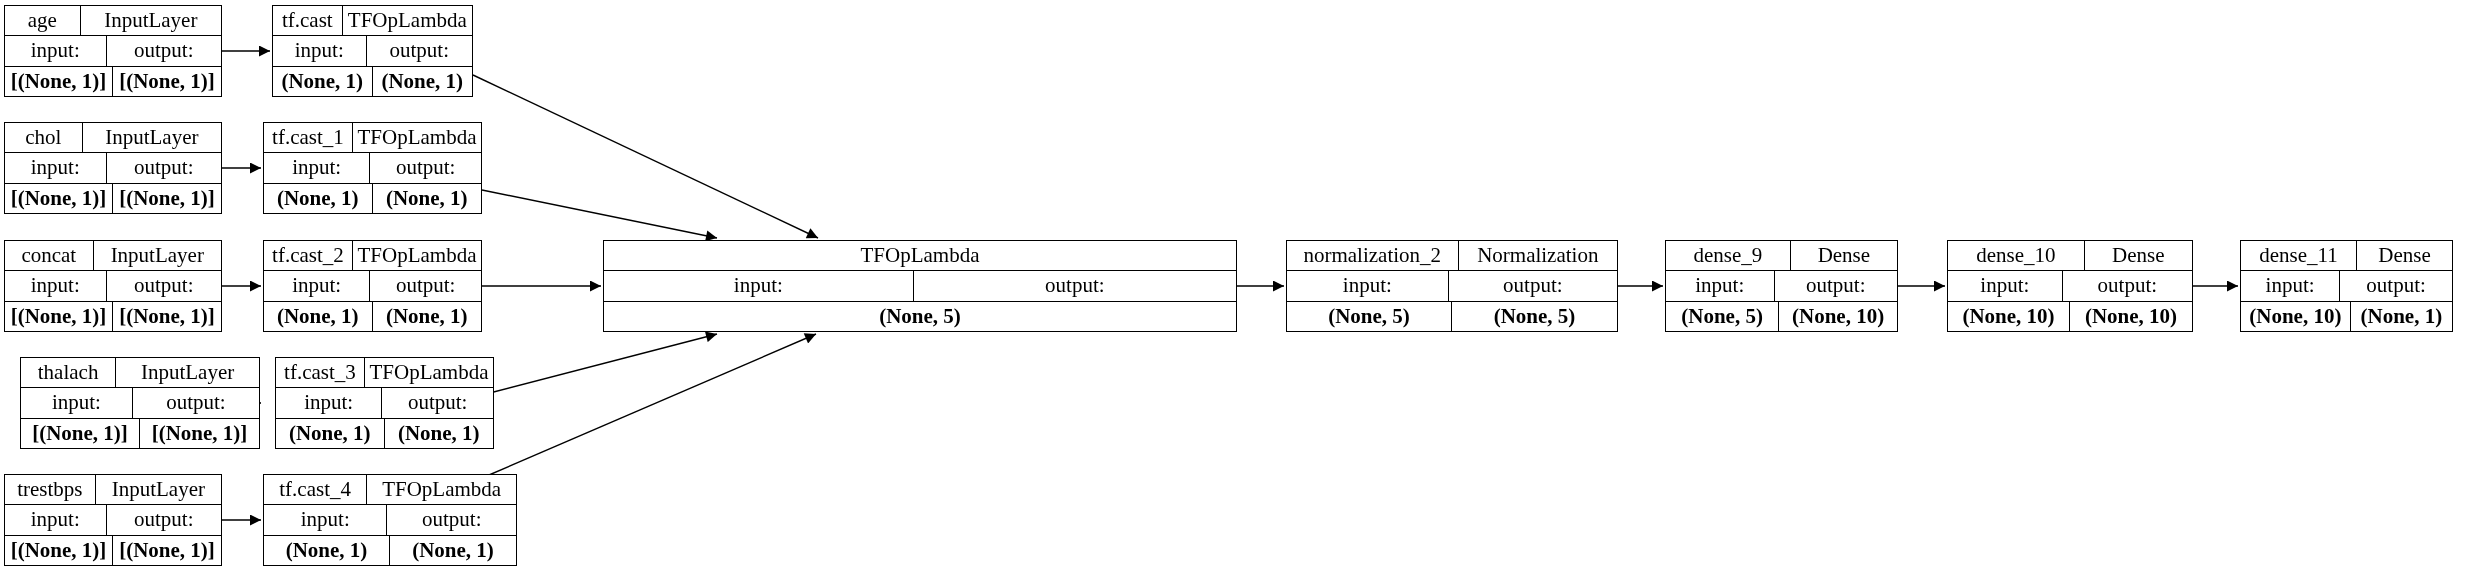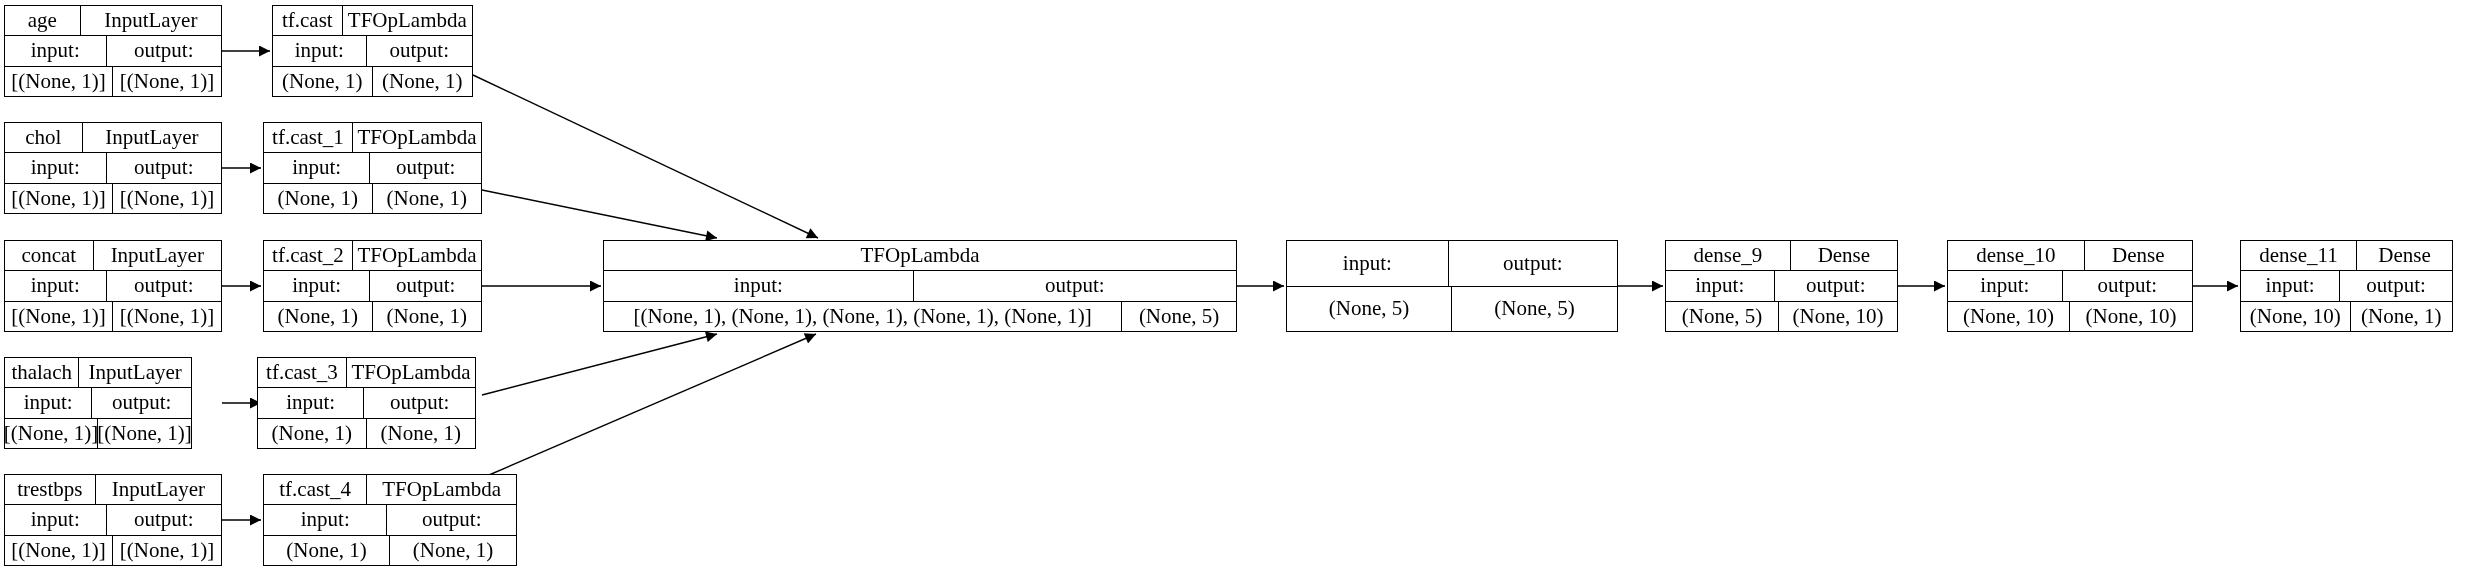--- a/index.html
+++ b/index.html
@@ -22,21 +22,21 @@
     flex-direction: column;
     box-sizing: border-box;
   }
   .row {
     flex: 1 1 0;
     display: flex;
     border-bottom: 1.2px solid #000000;
     min-height: 0;
     justify-content: space-between;
   }
-  .row.last { border-bottom: none; }
+  .row.last { border-bottom: none; font-weight: bold; }
   .cell {
     flex: 1 1 auto;
     display: flex;
     align-items: center;
     justify-content: center;
     border-right: 1.2px solid #000000;
     box-sizing: border-box;
     white-space: nowrap;
     overflow: hidden;
     padding: 0 3px;
@@ -154,36 +154,36 @@
     <div class="row">
       <div class="cell c1" style="flex:0 0 49%">input:</div>
       <div class="cell c2">output:</div>
     </div>
     <div class="row last">
       <div class="cell c1" style="flex:0 0 50%">(None, 1)</div>
       <div class="cell c2">(None, 1)</div>
     </div>
   </div>
 
-  <div class="node" style="left:4px;top:357px;width:188px">
+  <div class="node" style="left:20px;top:357px;width:240px">
     <div class="row">
       <div class="cell c1" style="flex:0 0 40%">thalach</div>
       <div class="cell c2">InputLayer</div>
     </div>
     <div class="row">
       <div class="cell c1" style="flex:0 0 47%">input:</div>
       <div class="cell c2">output:</div>
     </div>
     <div class="row last">
       <div class="cell c1" style="flex:0 0 50%">[(None, 1)]</div>
       <div class="cell c2">[(None, 1)]</div>
     </div>
   </div>
 
-  <div class="node" style="left:257px;top:357px;width:219px">
+  <div class="node" style="left:275px;top:357px;width:219px">
     <div class="row">
       <div class="cell c1" style="flex:0 0 41%">tf.cast_3</div>
       <div class="cell c2">TFOpLambda</div>
     </div>
     <div class="row">
       <div class="cell c1" style="flex:0 0 49%">input:</div>
       <div class="cell c2">output:</div>
     </div>
     <div class="row last">
       <div class="cell c1" style="flex:0 0 50%">(None, 1)</div>
@@ -223,26 +223,29 @@
 
   <div class="node" style="left:603px;top:240px;width:634px">
     <div class="row">
       <div class="cell c2">TFOpLambda</div>
     </div>
     <div class="row">
       <div class="cell c1" style="flex:0 0 49%">input:</div>
       <div class="cell c2">output:</div>
     </div>
     <div class="row last">
-      <div class="cell c1" style="flex:0 0 82%">[(None, 1), (None, 1), (None, 1), (None, 1), (None, 1)]</div>
       <div class="cell c2">(None, 5)</div>
     </div>
   </div>
 
   <div class="node" style="left:1286px;top:240px;width:332px">
+    <div class="row">
+      <div class="cell c1" style="flex:0 0 52%">normalization_2</div>
+      <div class="cell c2">Normalization</div>
+    </div>
     <div class="row">
       <div class="cell c1" style="flex:0 0 49%">input:</div>
       <div class="cell c2">output:</div>
     </div>
     <div class="row last">
       <div class="cell c1" style="flex:0 0 50%">(None, 5)</div>
       <div class="cell c2">(None, 5)</div>
     </div>
   </div>
 

